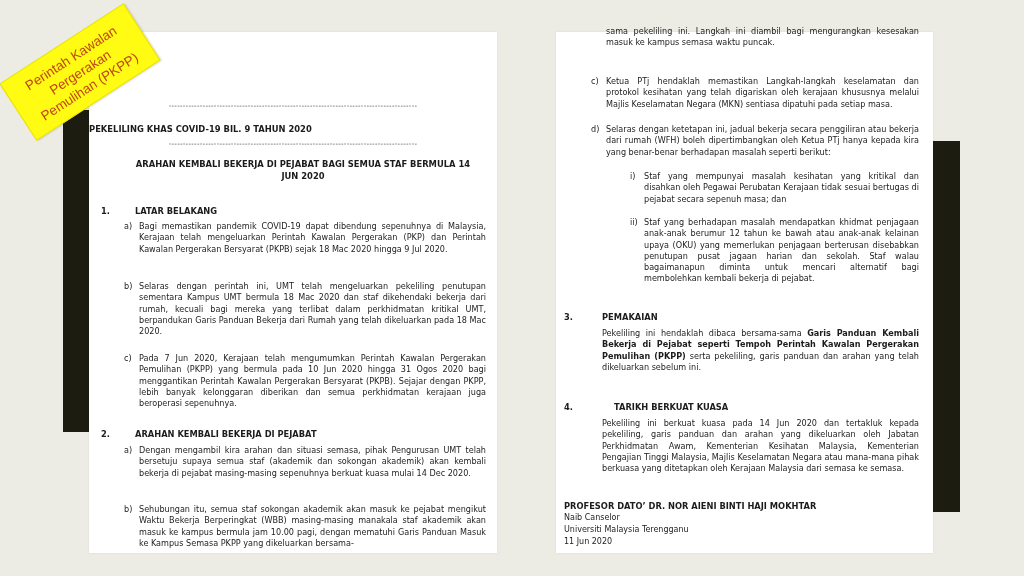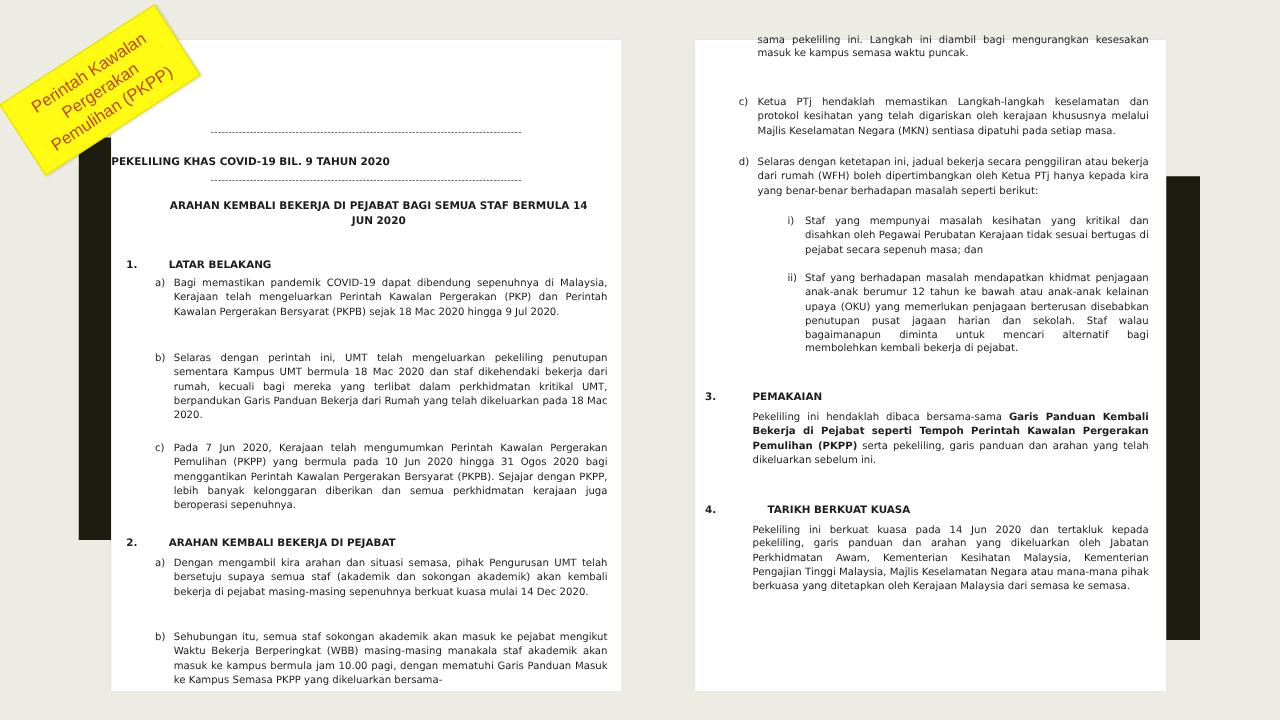--- a/index.html
+++ b/index.html
@@ -138,19 +138,25 @@
   </div>
 
   <div class="sec-head" style="left:8px; top:370px; width:360px;">
     <span class="num">4.</span>
     <span class="txt" style="left:38px;margin-left:12px;">TARIKH BERKUAT KUASA</span>
   </div>
   <div class="para" style="left:46px; top:386px; width:317px;">
     <span>Pekeliling ini berkuat kuasa pada 14 Jun 2020 dan tertakluk kepada pekeliling, garis panduan dan arahan yang dikeluarkan oleh Jabatan Perkhidmatan Awam, Kementerian Kesihatan Malaysia, Kementerian Pengajian Tinggi Malaysia, Majlis Keselamatan Negara atau mana-mana pihak berkuasa yang ditetapkan oleh Kerajaan Malaysia dari semasa ke semasa.</span>
   </div>
 
+  <div class="sig" style="top:468px;">
+    <div class="name">PROFESOR DATO’ DR. NOR AIENI BINTI HAJI MOKHTAR</div>
+    <div>Naib Canselor</div>
+    <div>Universiti Malaysia Terengganu</div>
+    <div>11 Jun 2020</div>
+  </div>
 </div>
 
 <div class="sticker">
   <div>Perintah Kawalan</div>
   <div>Pergerakan</div>
   <div>Pemulihan (PKPP)</div>
 </div>
 
 </body></html>

